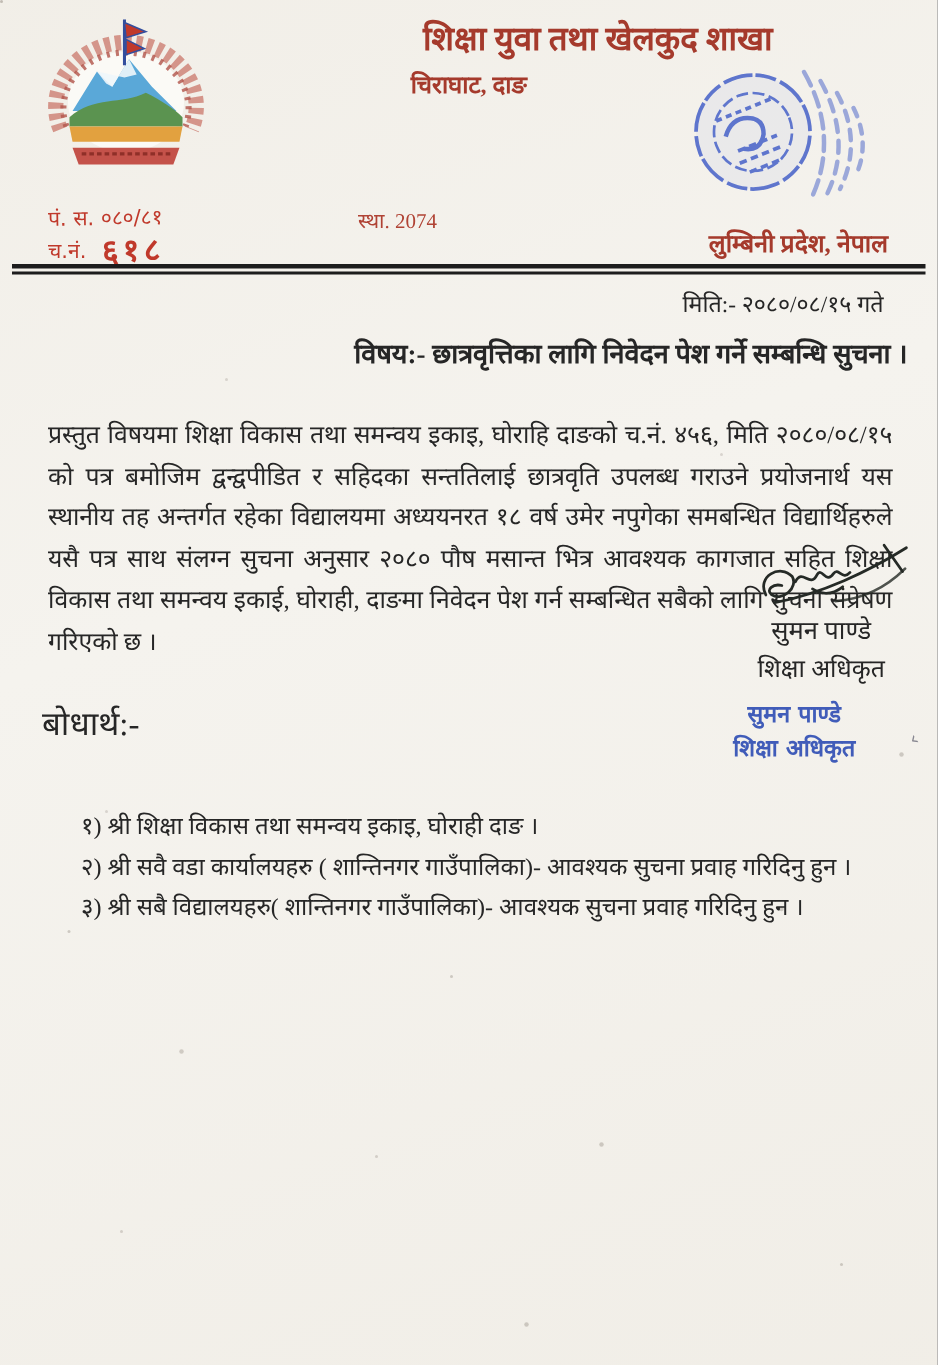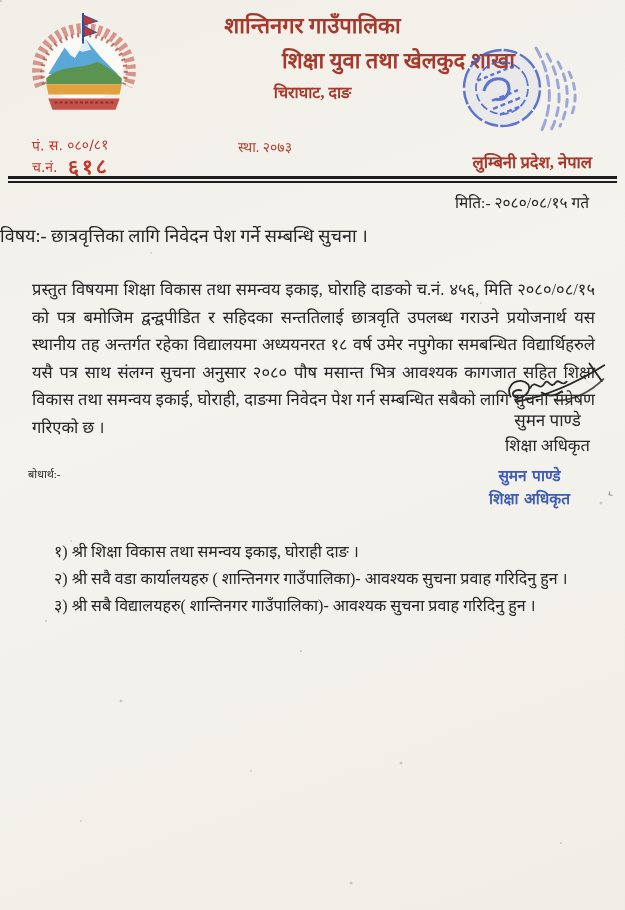--- a/index.html
+++ b/index.html
@@ -30,28 +30,28 @@
   .ref-line{position:absolute;left:32px;top:135px;color:#c0392b;font-size:14px;transform:rotate(-1deg);font-family:"DejaVu Sans",sans-serif;}
   .ch-line{position:absolute;left:32px;top:152px;color:#c0392b;font-size:14px;font-family:"DejaVu Sans",sans-serif;}
   .ch-number{font-size:21px;font-weight:bold;letter-spacing:3px;vertical-align:-2px;margin-left:6px;transform:rotate(-2deg);display:inline-block;}
   .established{position:absolute;left:205px;top:137px;width:120px;text-align:center;color:#b04335;font-size:14px;}
   .province{position:absolute;right:33px;top:150px;color:#a53a2c;font-size:16.5px;font-weight:bold;margin-left:37px;}
   .rule{position:absolute;left:8px;top:176px;width:609px;}
   .rule-a{height:3px;background:#1d1d1d;}
   .rule-b{height:2px;background:#1d1d1d;margin-top:2px;}
   
   .date-line{position:absolute;right:36px;top:191px;font-size:15.5px;}
-  .subject{position:absolute;left:0;right:20px;top:223px;text-align:left;font-size:18px;font-weight:normal;}
+  .subject{position:absolute;left:0;right:20px;top:223px;text-align:right;font-size:18px;font-weight:bold;}
   .body-text{position:absolute;left:32px;top:276px;width:563px;font-size:16.5px;line-height:27.5px;text-align:justify;}
   .signature-svg{position:absolute;left:496px;top:364px;width:120px;height:46px;transform:rotate(-4deg);}
   .sig-name{position:absolute;left:475px;top:408px;width:145px;text-align:center;font-size:17px;}
   .sig-title{position:absolute;left:475px;top:433px;width:145px;text-align:center;font-size:16.5px;}
   .name-stamp{position:absolute;left:452px;top:465px;width:155px;text-align:center;color:#3150b5;font-weight:bold;
     font-size:15.5px;line-height:23px;font-family:"DejaVu Sans",sans-serif;opacity:.92;}
-  .cc-heading{position:absolute;left:28px;top:466px;font-size:11px;}
+  .cc-heading{position:absolute;left:28px;top:466px;font-size:22px;}
   .cc-list{position:absolute;left:54px;top:492px;width:520px;font-size:16px;line-height:27px;margin-top:46px;}
   .cc-item{white-space:nowrap;}
   .stray-mark{position:absolute;right:13px;top:486px;color:#5a5a6a;font-size:13px;transform:rotate(-35deg);opacity:.7;font-family:"DejaVu Sans",sans-serif;}
 </style>
 </head>
 <body>
 
 <div class="page">
   <div class="speckle"></div>
 
@@ -64,21 +64,20 @@
     <path d="M18,68 C34,54 52,60 68,52 C78,57 86,62 92,68 L92,74 L18,74 Z" fill="#5b9350"></path>
     <path d="M18,74 L92,74 L90,84 L20,84 Z" fill="#e2a13f"></path>
     <path d="M20,88 L90,88 L86,99 L24,99 Z" fill="#c4524a"></path>
     <path d="M26,92 h58" stroke="#8f2f28" stroke-width="2" stroke-dasharray="3 2"></path>
     <path d="M54,4 L54,34" stroke="#334e9e" stroke-width="2"></path>
     <path d="M54,6 L68,12 L55,16 Z" fill="#c0392b" stroke="#334e9e" stroke-width="1"></path>
     <path d="M55,17 L67,23 L55,27 Z" fill="#c0392b" stroke="#334e9e" stroke-width="1"></path>
   </svg>
 
   <div class="letterhead">
-    <div class="lh1">शान्तिनगर गाउँपालिका</div>
     <div class="lh3">शिक्षा युवा तथा खेलकुद शाखा</div>
     <div class="lh4">चिराघाट, दाङ</div>
   </div>
 
   <svg class="round-stamp" viewBox="0 0 158 138">
     <g transform="rotate(-22 70 62)" stroke="#4560c8" fill="none" opacity=".85">
       <circle cx="70" cy="62" r="38" stroke-width="2.5" stroke-dasharray="14 3 20 2"></circle>
       <circle cx="70" cy="62" r="26" stroke-width="1.8" stroke-dasharray="8 3"></circle>
       <circle cx="70" cy="62" r="38" fill="#5570d0" opacity=".07" stroke="none"></circle>
       <path d="M52,58 q8,-10 18,-6 q10,4 6,14 q-6,10 -16,4" stroke-width="3"></path>
@@ -91,21 +90,21 @@
       <path d="M126,36 C138,58 138,80 128,100" stroke-dasharray="7 6"></path>
       <path d="M137,46 C145,62 145,78 138,92" stroke-dasharray="6 6"></path>
     </g>
   </svg>
 
   <div class="ref-line">पं. स. ०८०/८१</div>
   <div class="ch-line">
     <span>च.नं.</span>
     <span class="ch-number">६१८</span>
   </div>
-  <div class="established">स्था. २०७३</div>
+  <div class="established">स्था. 2074</div>
   <div class="province">लुम्बिनी प्रदेश, नेपाल</div>
 
   <div class="rule">
     <div class="rule-a"></div>
     <div class="rule-b"></div>
   </div>
 
   <div class="date-line">मिति:- २०८०/०८/१५ गते</div>
 
   <div class="subject">विषय:- छात्रवृत्तिका लागि निवेदन पेश गर्ने सम्बन्धि सुचना ।</div>

